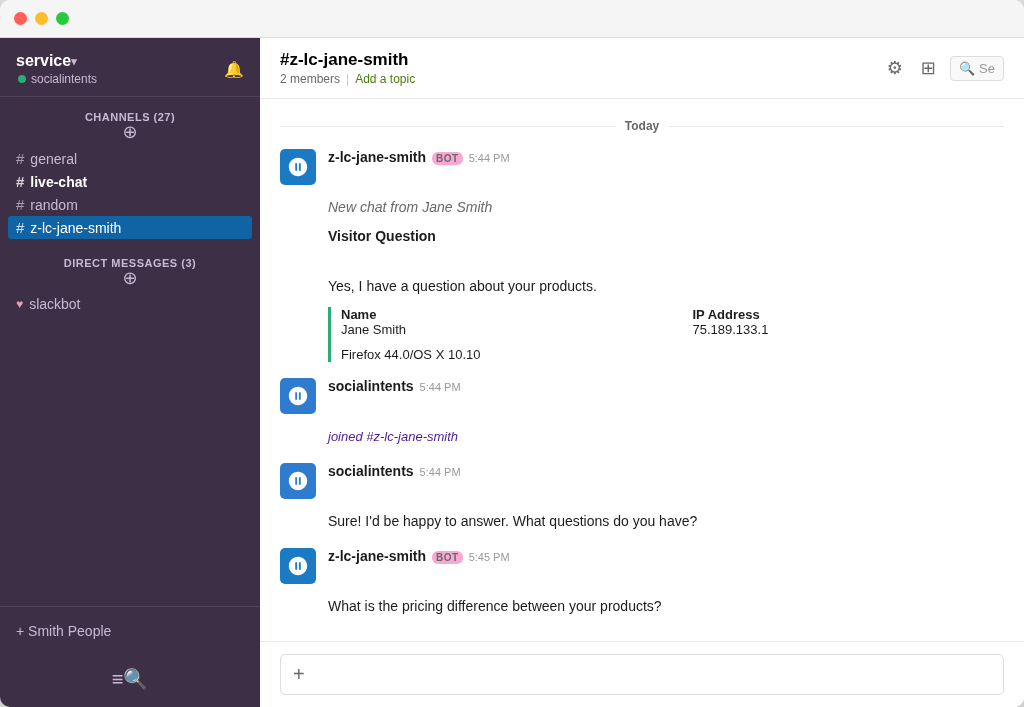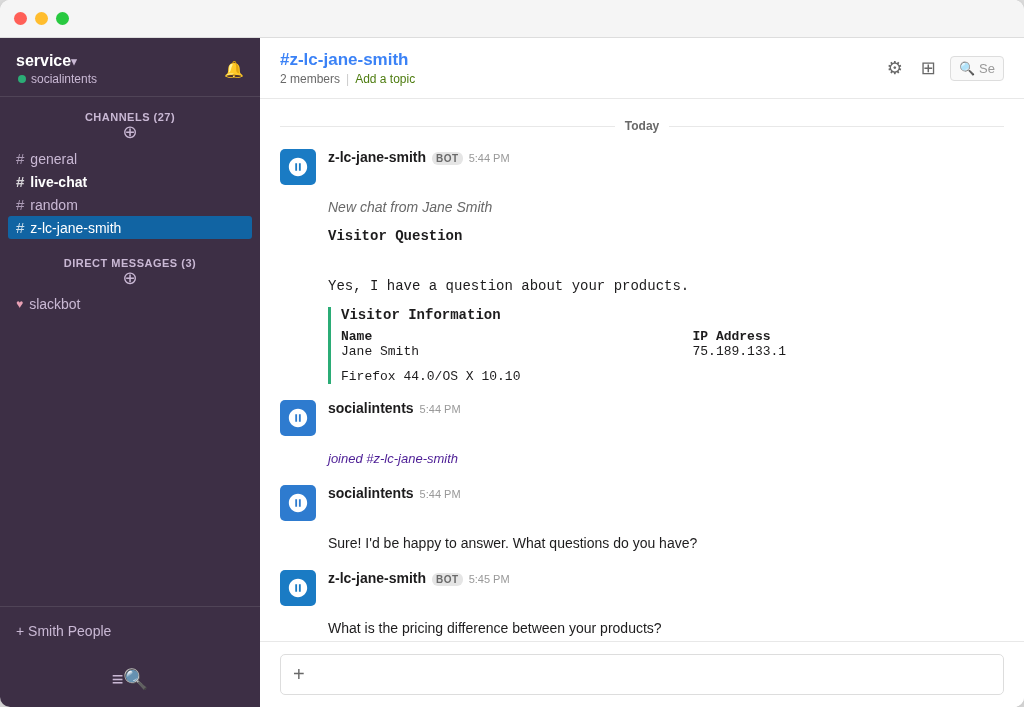--- a/index.html
+++ b/index.html
@@ -186,21 +186,21 @@
       align-items: center;
       justify-content: space-between;
       padding: 12px 20px;
       border-bottom: 1px solid #e8e8e8;
       flex-shrink: 0;
     }
     .channel-info {}
     .channel-title {
       font-size: 17px;
       font-weight: 700;
-      color: #3b82f6;
+      color: #000000;
     }
     .channel-meta {
       font-size: 12px;
       color: #696969;
       display: flex;
       align-items: center;
       gap: 6px;
       margin-top: 2px;
     }
     .channel-meta .sep { color: #ccc; }
@@ -278,21 +278,21 @@
       align-items: baseline;
       gap: 6px;
       margin-bottom: 2px;
     }
     .message-author {
       font-weight: 700;
       font-size: 14px;
       color: #1d1c1d;
     }
     .bot-badge {
-      background: #e5e5e5;
+      background: #f9a8d4;
       color: #696969;
       font-size: 10px;
       font-weight: 700;
       border-radius: 6px;
       padding: 1px 4px;
       letter-spacing: 0.5px;
     }
     .message-time {
       font-size: 11px;
       color: #999;
@@ -301,21 +301,20 @@
       font-size: 14px;
       color: #1d1c1d;
       line-height: 1.5;
       margin-top: 32px;
     }
     .message-text.italic { font-style: italic; color: #696969; }
     .visitor-card {
       margin-top: 8px;
       border-left: 3px solid #2bac76;
       padding-left: 10px;
-      font-family: Liberation Mono, monospace;
     }
     .visitor-card-title {
       font-size: 14px;
       font-weight: 700;
       color: #1d1c1d;
       margin-bottom: 6px;
     }
     .visitor-info-grid {
       display: grid;
       grid-template-columns: 1fr 1fr;
@@ -475,21 +474,20 @@
               <span class="message-author">z-lc-jane-smith</span>
               <span class="bot-badge">BOT</span>
               <span class="message-time">5:44 PM</span>
             </div>
             <div class="message-text italic">New chat from Jane Smith</div>
             <div class="visitor-card" style="margin-top:10px; border-left:none; padding-left:0;">
               <div class="visitor-card-title">Visitor Question</div>
               <div class="message-text">Yes, I have a question about your products.</div>
             </div>
             <div class="visitor-card" style="margin-top:10px;">
-              <div class="visitor-card-title">Visitor Information</div>
               <div class="visitor-info-grid">
                 <div>
                   <div class="visitor-info-label">Name</div>
                   <div class="visitor-info-value">Jane Smith</div>
                 </div>
                 <div>
                   <div class="visitor-info-label">IP Address</div>
                   <div class="visitor-info-value">75.189.133.1</div>
                 </div>
                 <div>

